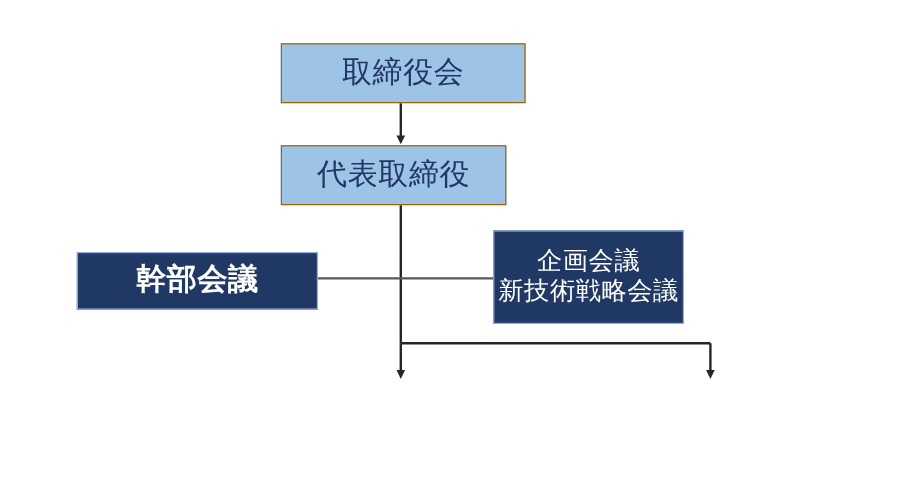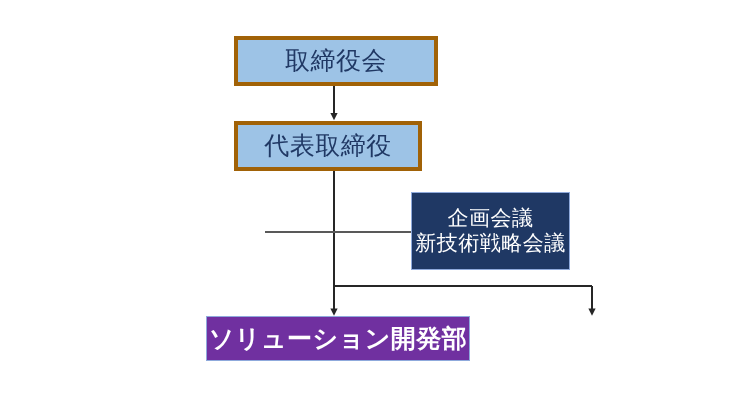--- a/index.html
+++ b/index.html
@@ -35,21 +35,21 @@
     justify-content: center;
     text-align: center;
     line-height: 1.18;
     white-space: pre-line;
     letter-spacing: 0.5px;
   }
 
   
   .node.style-light {
     background: #9DC3E6;
-    border: 4px solid #a16207;
+    border: 1px solid #a16207;
     color: #203864;
     font-weight: 400;
     font-size: 25px;
   }
 
   
   .node.style-dark {
     background: #1F3864;
     border: 1px solid #8FAADC;
     color: #ffffff;
@@ -96,24 +96,24 @@
   </svg>
 
   <div class="node style-light" style="left: 234px; top: 36px; width: 204px; height: 50px;">
     <span>取締役会</span>
   </div>
 
   <div class="node style-light" style="left: 234px; top: 121px; width: 188px; height: 50px;">
     <span>代表取締役</span>
   </div>
 
+  <div class="node style-dark bold" style="left: 64px; top: 210px; width: 201px; height: 48px;">
+    <span>幹部会議</span>
+  </div>
 
   <div class="node style-dark" style="left: 411px; top: 192px; width: 159px; height: 78px;">
     <span>企画会議
 新技術戦略会議</span>
   </div>
 
-  <div class="node style-purple" style="left: 206px; top: 316px; width: 264px; height: 45px;">
-    <span>ソリューション開発部</span>
-  </div>
 
 
 </div>
 
 </body></html>

